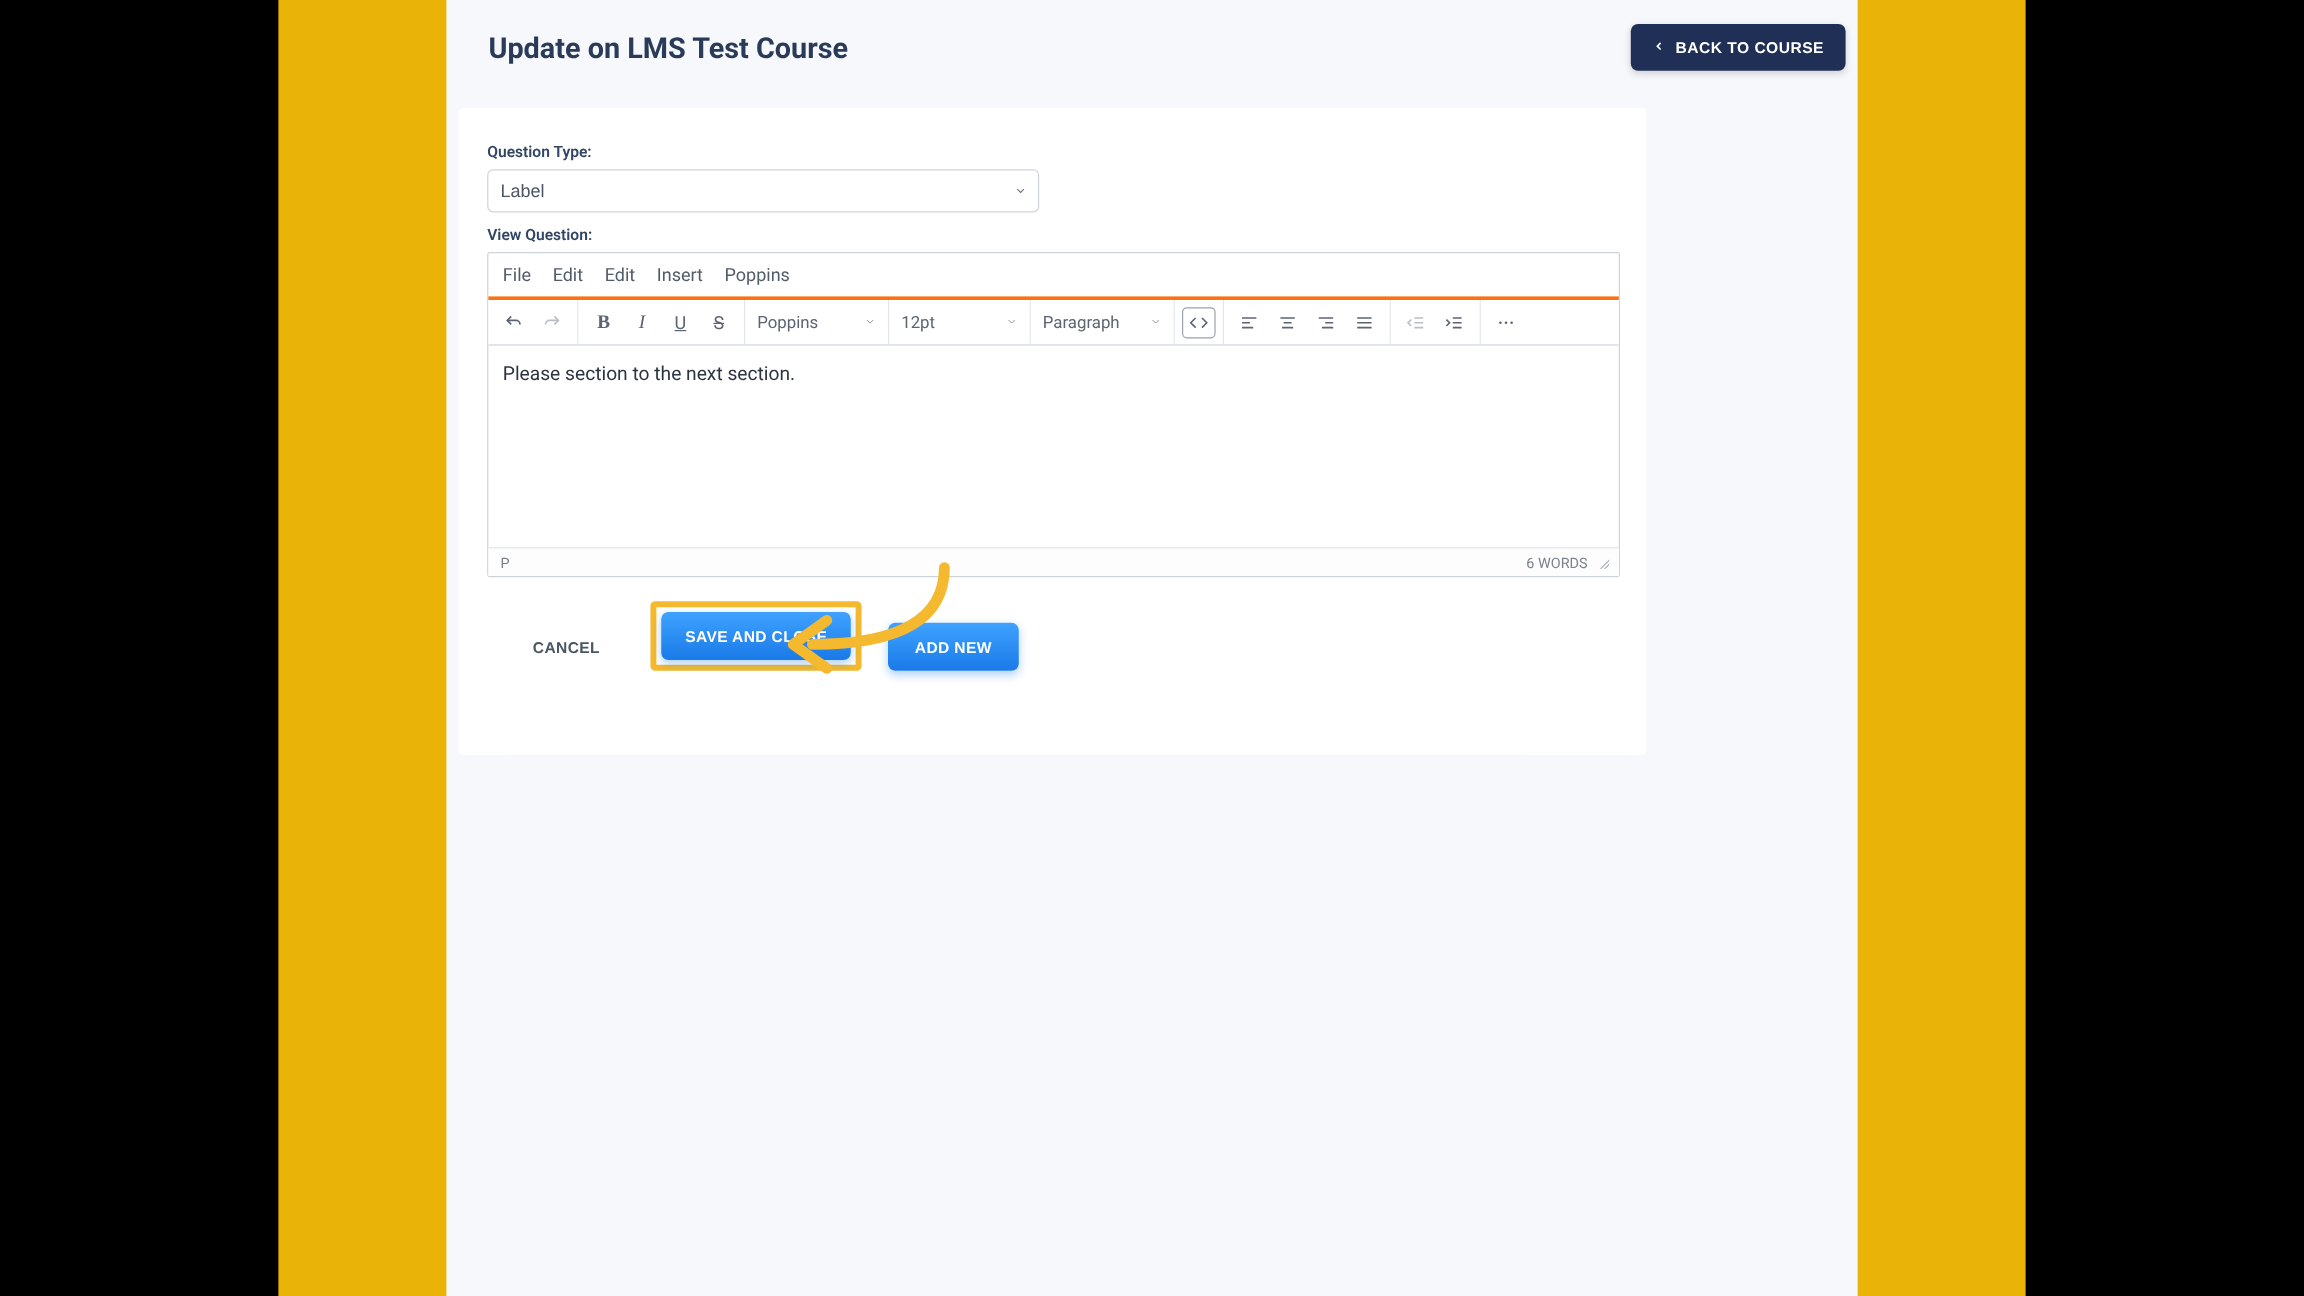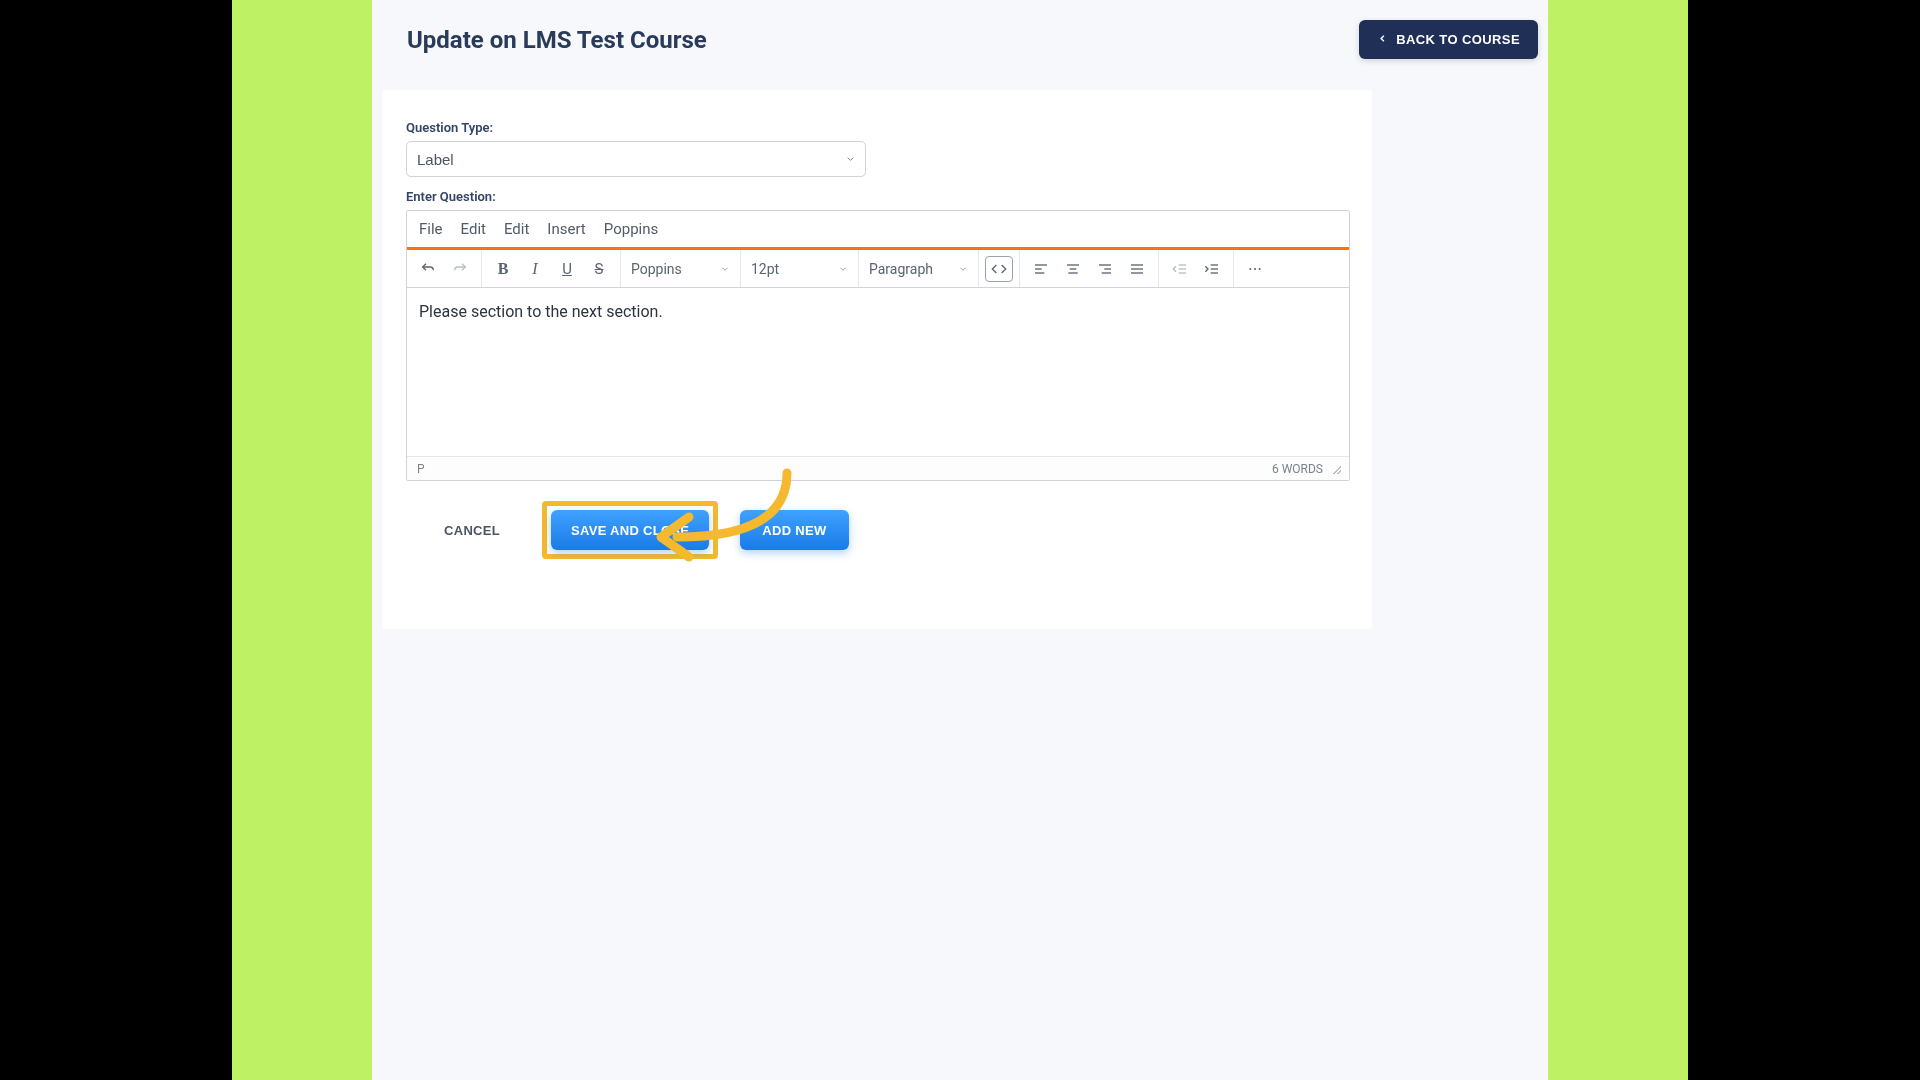--- a/index.html
+++ b/index.html
@@ -6,21 +6,21 @@
   html, body { width: 100%; height: 100%; }
   body {
     font-family: -apple-system, BlinkMacSystemFont, "Segoe UI", Roboto, sans-serif;
     background: #000;
     display: flex;
     justify-content: center;
   }
   .viewport {
     width: 1456px;
     height: 1080px;
-    background: #bef264;
+    background: #eab308;
     position: relative;
   }
   .app-bg {
     position: absolute;
     left: 140px;
     right: 140px;
     top: 0;
     bottom: 0;
     background: #f7f8fb;
   }
@@ -185,21 +185,21 @@
   .resize-grip {
     width: 10px; height: 10px;
     background:
       linear-gradient(135deg, transparent 60%, #b9bec6 60%, #b9bec6 68%, transparent 68%,
                        transparent 78%, #b9bec6 78%, #b9bec6 86%, transparent 86%);
   }
 
   .actions {
     margin-top: 20px;
     display: flex;
-    align-items: center;
+    align-items: flex-end;
     gap: 22px;
     padding-left: 18px;
   }
   .btn {
     border: none;
     border-radius: 6px;
     height: 40px;
     padding: 0 20px;
     font-size: 13px;
     font-weight: 700;
@@ -253,21 +253,21 @@
         <select class="select">
           <option>Label</option>
         </select>
         <span class="select-caret">
           <svg width="11" height="11" viewBox="0 0 24 24" fill="none" stroke="currentColor" stroke-width="2">
               <polyline points="6 9 12 15 18 9"></polyline>
             </svg>
         </span>
       </div>
 
-      <div class="field-label">Enter Question:</div>
+      <div class="field-label">View Question:</div>
 
       <div class="editor">
         <div class="editor-menu">
           <span>File</span>
           <span>Edit</span>
           <span>Edit</span>
           <span>Insert</span>
           <span>Poppins</span>
         </div>
 

